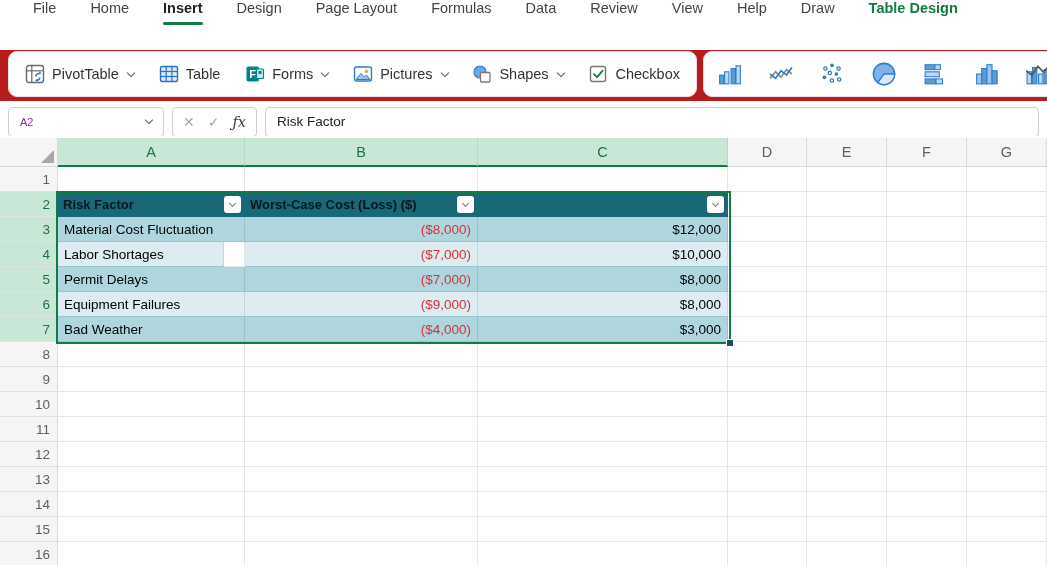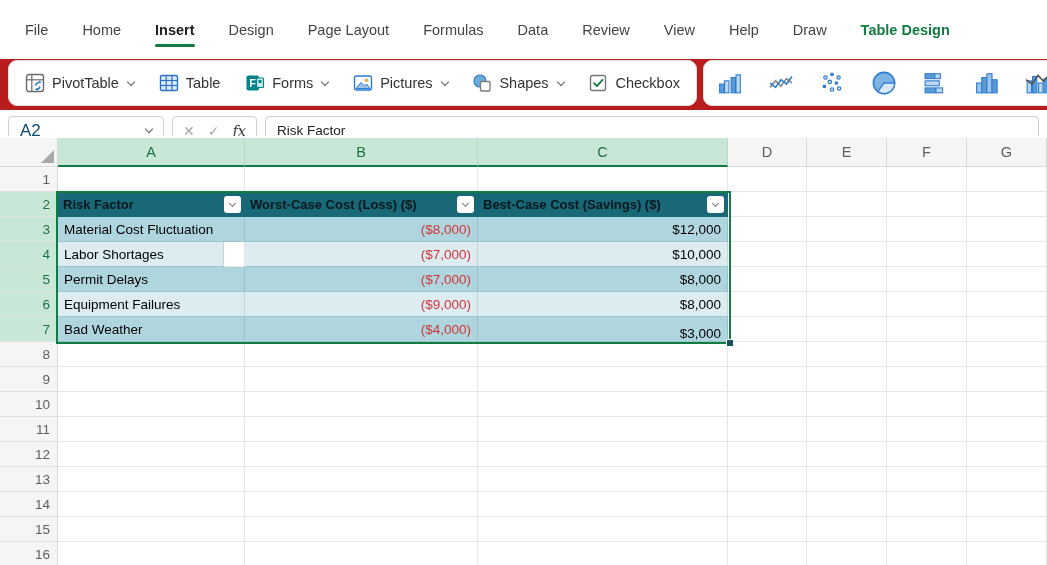--- a/index.html
+++ b/index.html
@@ -4,21 +4,21 @@
 <style>
   :root{
     --green:#107C41; --teal:#186878; --band-dark:#AFD6DE; --band-light:#DCECF1;
     --red:#D13438; --selhdr-bg:#C9E7D6; --selhdr-text:#1E7145;
   }
   *{margin:0;padding:0;box-sizing:border-box;}
   body{width:1047px;height:565px;overflow:hidden;position:relative;background:#fff;
        font-family:"Liberation Sans",sans-serif;-webkit-font-smoothing:antialiased;}
 
   
-  .menubar{height:59px;display:flex;align-items:center;padding-left:25px;gap:34px;background:#fff;}
+  .menubar{height:50px;display:flex;align-items:flex-start;padding-left:33px;gap:34px;background:#fff;}
   .menu-item{font-size:14.5px;color:#444;cursor:pointer;position:relative;white-space:nowrap;}
   .menu-item.active{font-weight:700;color:#222;}
   .menu-item.active::after{content:"";position:absolute;left:0;right:0;bottom:-9px;height:3px;
        background:var(--green);border-radius:2px;}
   .menu-item.contextual{color:var(--green);font-weight:700;}
 
   
   .ribbon{position:relative;height:51px;background:#b91c1c;}
   .panel{position:absolute;top:1px;height:46px;background:#fff;border:1px solid #E3E3E3;
          border-radius:9px;display:flex;align-items:center;}
@@ -26,21 +26,21 @@
   .panel2{left:703px;width:362px;padding:0 14px;justify-content:space-between;}
   .rbtn{display:flex;align-items:center;gap:7px;font-size:14.5px;color:#333;cursor:pointer;white-space:nowrap;}
   .chev{width:6px;height:6px;border-right:1.6px solid #5f5f5f;border-bottom:1.6px solid #5f5f5f;
         display:inline-block;transform:rotate(45deg);margin:-3px 0 0 2px;}
   .cbtn{cursor:pointer;display:flex;align-items:center;}
 
   
   .fbar{height:42px;display:flex;align-items:center;padding:0 8px;gap:8px;background:#fff;
         border-bottom:1px solid #D6D6D6;}
   .namebox{width:156px;height:30px;border:1px solid #CFCFCF;border-radius:4px;display:flex;
-        align-items:center;justify-content:space-between;padding:0 11px;font-size:17px;color:#0c4a6e;}
+        align-items:center;justify-content:space-between;padding:0 11px;font-size:11px;color:#a21caf;}
   .fbtns{height:30px;border:1px solid #CFCFCF;border-radius:4px;display:flex;align-items:center;
         padding:0 10px;gap:13px;}
   .ficon{color:#A6A6A6;font-size:14px;cursor:pointer;line-height:1;}
   .fx{font-family:"DejaVu Serif",serif;font-style:italic;font-size:14.5px;color:#3a3a3a;cursor:pointer;}
   .finput{flex:1;height:30px;border:1px solid #CFCFCF;border-radius:4px;display:flex;align-items:center;
         padding:0 11px;font-size:13.5px;color:#222;}
 
   
   .grid{position:absolute;top:136px;left:0;width:1047px;height:429px;overflow:hidden;background:#fff;}
   .colhdrs{position:absolute;top:2px;left:0;display:flex;}
@@ -413,21 +413,20 @@
           <i class="chev"></i>
         </div>
       </div>
       <div class="tcell thead" style="left: 245px; top: 56px; width: 233px;">
         <span>Worst-Case Cost (Loss) ($)</span>
         <div class="fbtn">
           <i class="chev"></i>
         </div>
       </div>
       <div class="tcell thead" style="left: 478px; top: 56px; width: 250px;">
-        <span>Best-Case Cost (Savings) ($)</span>
         <div class="fbtn">
           <i class="chev"></i>
         </div>
       </div>
       <div class="tcell tdata dark" style="left: 58px; top: 81px; width: 187px;">
         <span>Material Cost Fluctuation</span>
       </div>
       <div class="tcell tdata dark num" style="left: 245px; top: 81px; width: 233px;">
         <span class="neg">($8,000)</span>
       </div>
@@ -460,20 +459,20 @@
       </div>
       <div class="tcell tdata light num" style="left: 478px; top: 156px; width: 250px;">
         <span>$8,000</span>
       </div>
       <div class="tcell tdata dark" style="left: 58px; top: 181px; width: 187px;">
         <span>Bad Weather</span>
       </div>
       <div class="tcell tdata dark num" style="left: 245px; top: 181px; width: 233px;">
         <span class="neg">($4,000)</span>
       </div>
-      <div class="tcell tdata dark num" style="left: 478px; top: 181px; width: 250px; align-items: flex-end;">
+      <div class="tcell tdata dark num" style="left: 478px; top: 181px; width: 250px;">
         <span>$3,000</span>
       </div>
     </div>
   <div class="selrect">
     <div class="handle"></div>
   </div>
 </div>
 
 </body></html>

